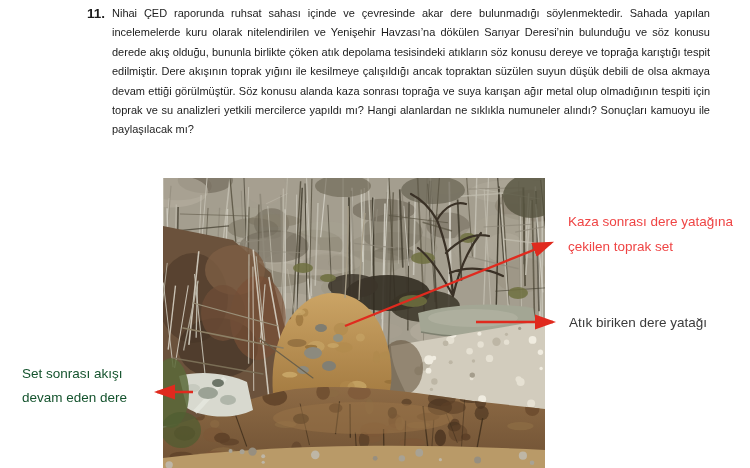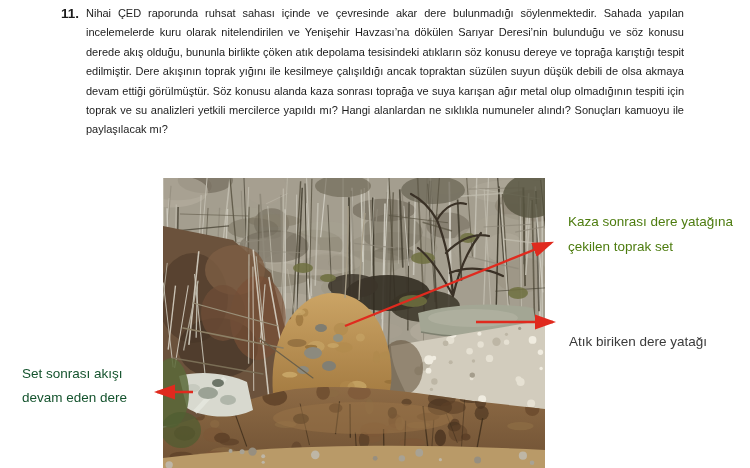--- a/index.html
+++ b/index.html
@@ -3,21 +3,21 @@
 <meta charset="utf-8">
 <style>
   html,body{margin:0;padding:0;}
   body{
     width:750px;height:468px;position:relative;overflow:hidden;
     background:#ffffff;
     font-family:"Liberation Sans", sans-serif;
   }
   .para-row{
     display:flex;
-    padding:4px 40px 0 61px;
+    padding:4px 40px 0 87px;
   }
   .item-num{
     flex:0 0 25px;
     font-size:13.5px;line-height:19.4px;
     font-weight:bold;color:#1c1c1c;
   }
   .para-text{
     width:598px;
     font-size:11px;line-height:19.4px;
     text-align:justify;color:#1c1c1c;
@@ -465,15 +465,15 @@
   <defs>
     <marker id="arr" viewBox="0 0 10 7" refX="8.5" refY="3.5" markerWidth="9" markerHeight="6.3" orient="auto-start-reverse">
       <path id="arrHead" d="M0,0 L10,3.5 L0,7 Z" fill="#e02a1e"></path>
     </marker>
   </defs>
   <line class="arrow-line" x1="345" y1="326" x2="551" y2="243" stroke="#e02a1e" stroke-width="2.4" marker-end="url(#arr)"></line>
   <line class="arrow-line" x1="476" y1="322" x2="553" y2="322" stroke="#e02a1e" stroke-width="2.4" marker-end="url(#arr)"></line>
   <line class="arrow-line" x1="193" y1="392" x2="157" y2="392" stroke="#e02a1e" stroke-width="2.4" marker-end="url(#arr)"></line>
 </svg>
 
-<div class="anno-label label-toprak-set" style="color: #4d7c0f;">Kaza sonrası dere yatağına çekilen toprak set</div>
-<div class="anno-label label-atik-dere" style="color: rgb(58, 58, 58); margin-top: 19px;">Atık biriken dere yatağı</div>
+<div class="anno-label label-toprak-set" style="color: #ef4444;">Kaza sonrası dere yatağına çekilen toprak set</div>
+<div class="anno-label label-atik-dere" style="color: rgb(58, 58, 58);">Atık biriken dere yatağı</div>
 <div class="anno-label label-akis-dere" style="color: #14532d;">Set sonrası akışı devam eden dere</div>
 
 </body></html>

